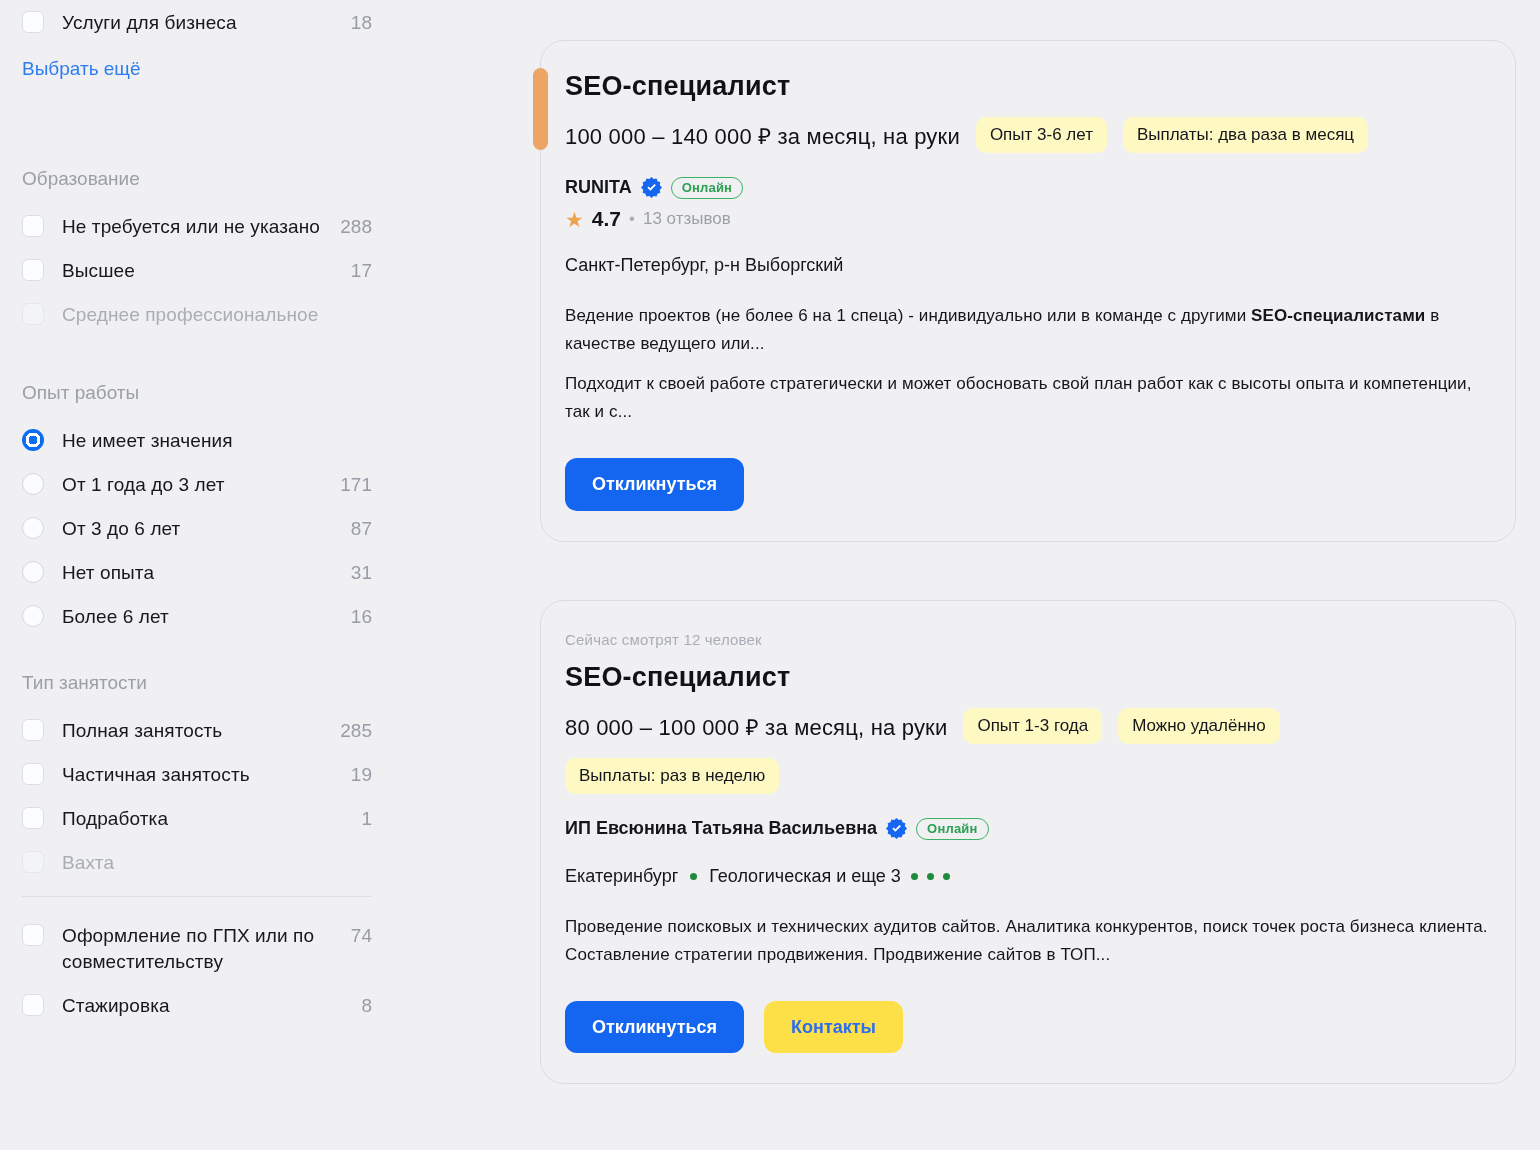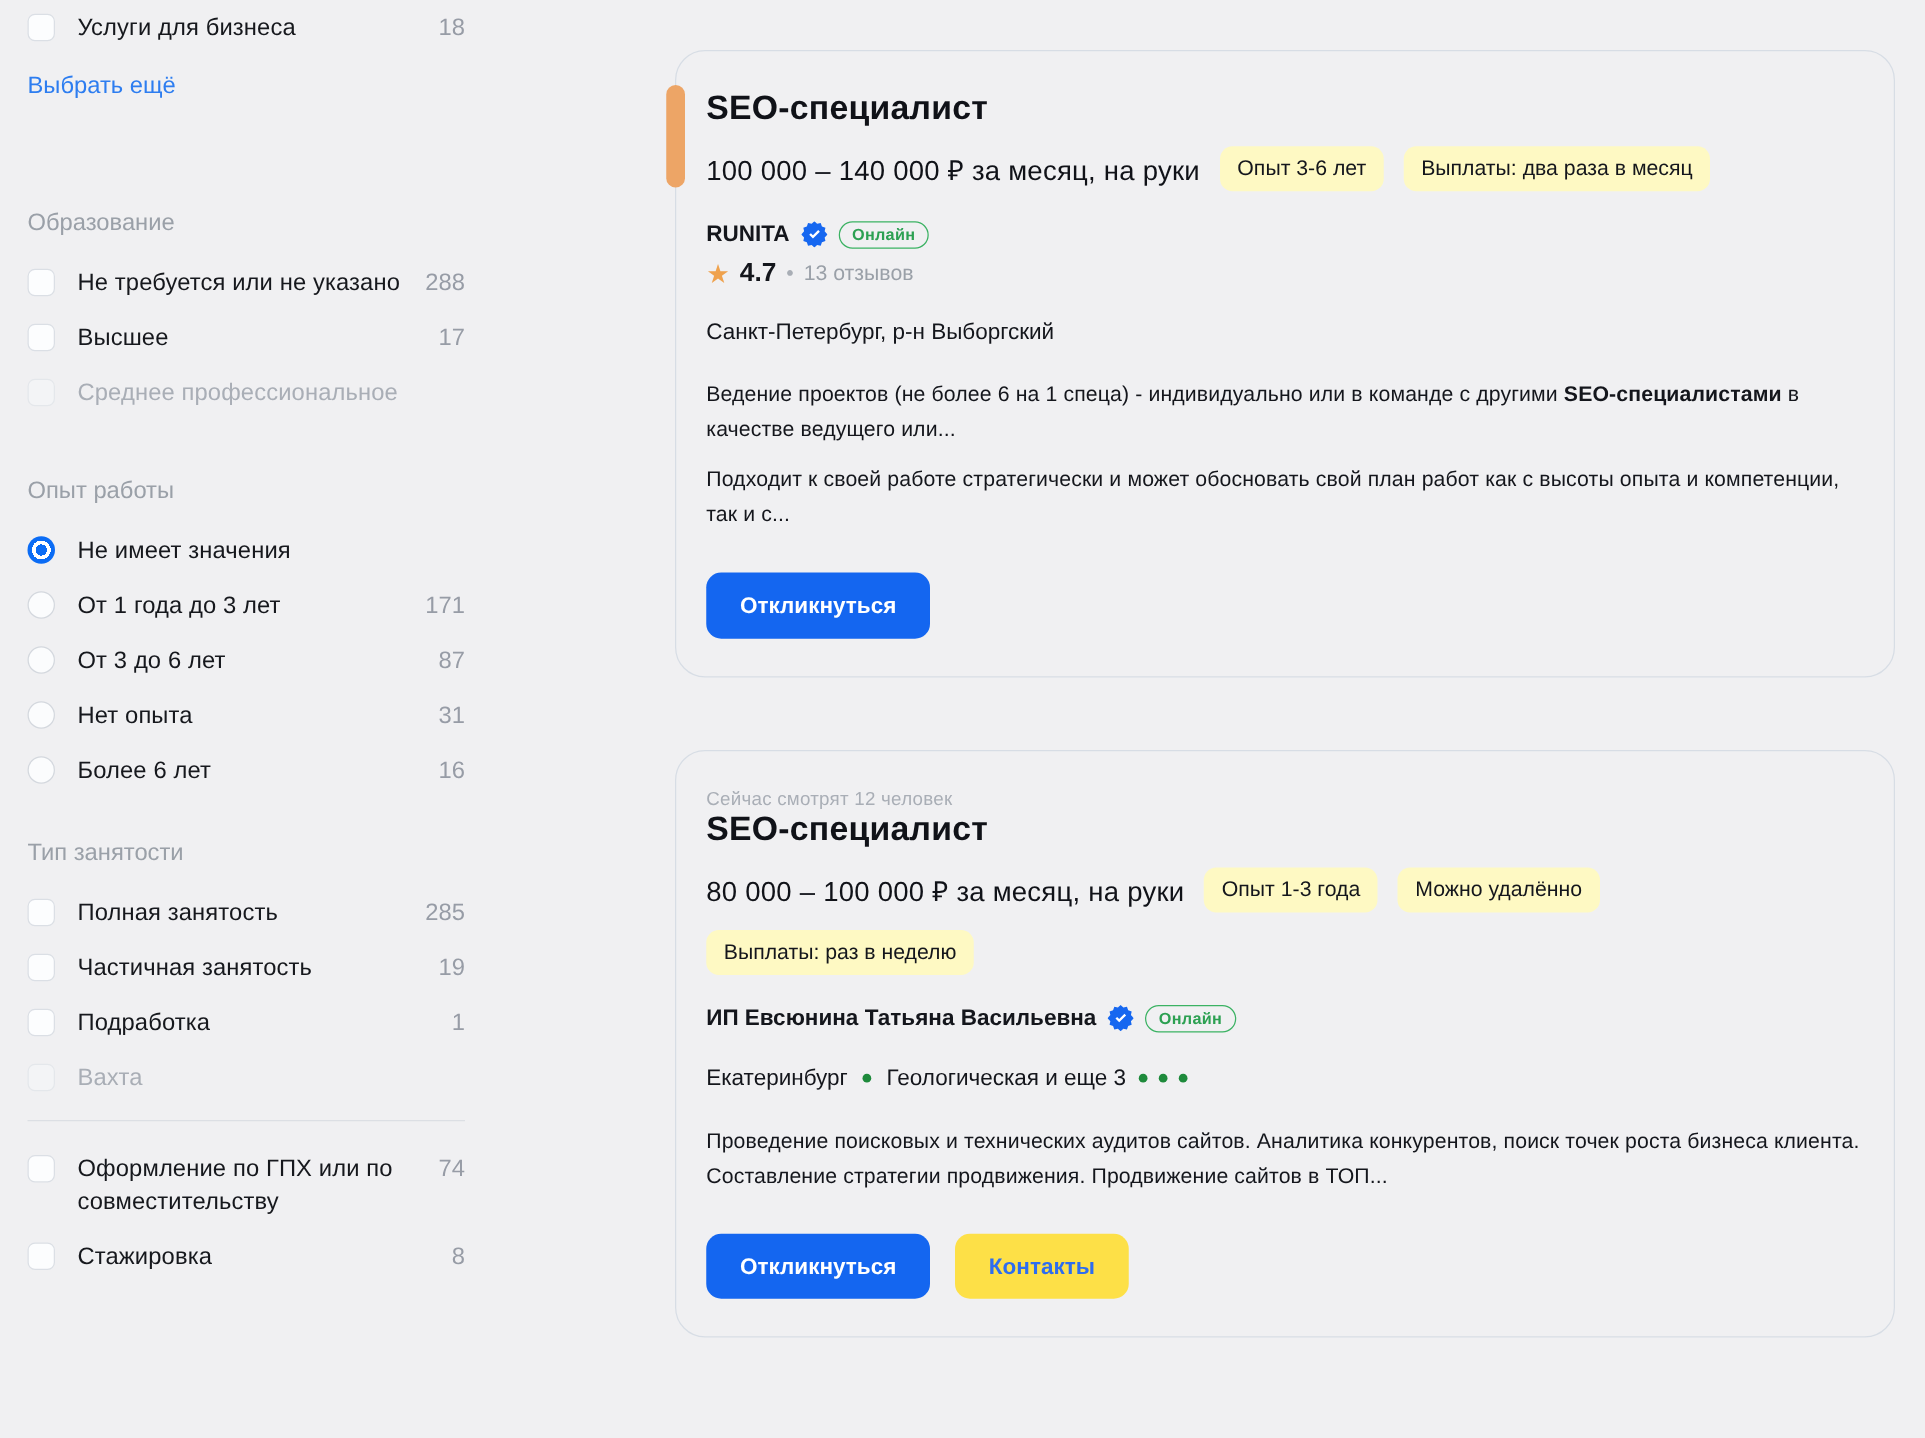--- a/index.html
+++ b/index.html
@@ -46,21 +46,21 @@
     position:relative;
     border:1.5px solid #d7dde5;
     border-radius:24px;
     padding:30px 26px 30px 24px;
   }
   .card + .card { margin-top:58px; }
   .accent-bar {
     position:absolute; left:-8px; top:27px;
     width:15px; height:82px; background:#eda566; border-radius:8px;
   }
-  .watching { font-size:15px; color:#a9aeb6; letter-spacing:.2px; }
+  .watching { font-size:15px; color:#a9aeb6; margin-bottom:14px; letter-spacing:.2px; }
   .v-title { font-size:27px; font-weight:700; color:#101218; letter-spacing:.2px; }
   .salary-row { margin-top:15px; display:flex; align-items:center; gap:16px; flex-wrap:wrap; }
   .salary { font-size:22px; font-weight:500; color:#101218; letter-spacing:.2px; }
   .badge {
     background:#fef9c3; border-radius:10px; padding:8px 14px;
     font-size:17px; color:#14161c; white-space:nowrap;
   }
   .badge-row { margin-top:14px; display:flex; gap:16px; }
   .company-row { margin-top:24px; display:flex; align-items:flex-start; gap:9px; }
   .company { font-size:18px; font-weight:700; color:#14161c; }

